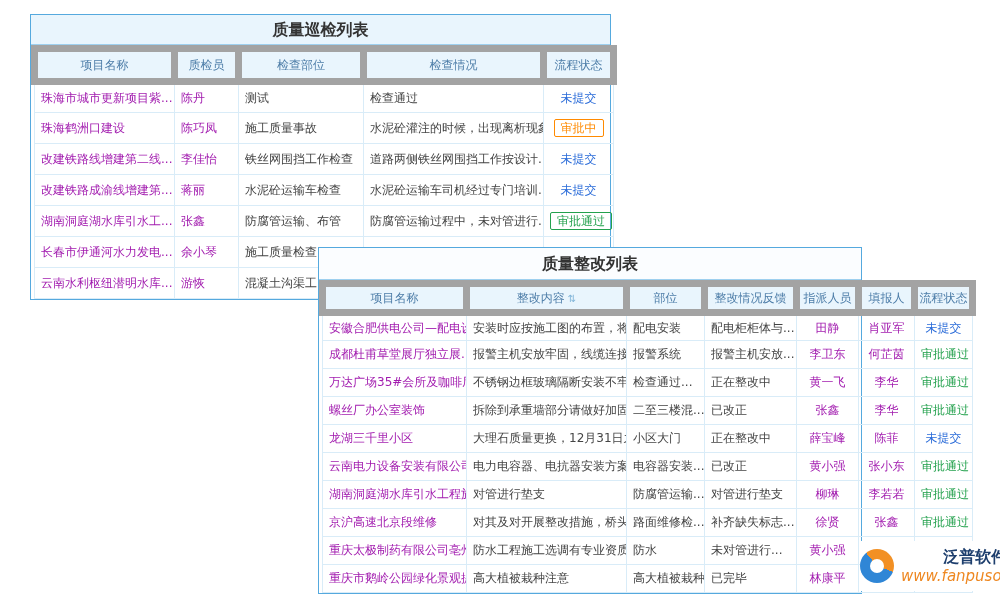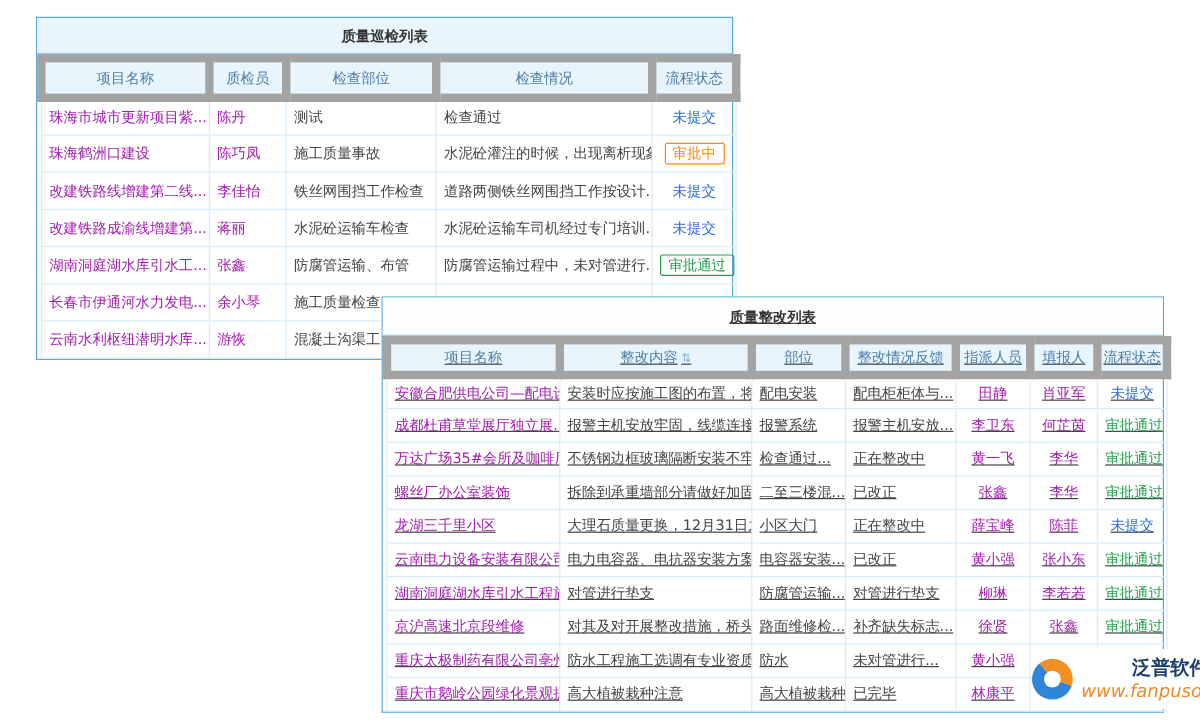--- a/index.html
+++ b/index.html
@@ -11,28 +11,28 @@
     font-family:"DejaVu Sans","Liberation Sans",sans-serif;
     color:#444;
   }
   .card {
     position:absolute;
     background:#ffffff;
     border:1px solid #55a9de;
   }
   .card-title {
     text-align:center;
-    font-size:12px;
+    font-size:16px;
     font-weight:bold;
     color:#333;
     border-bottom:1px solid #9ed0ef;
   }
   #inspection-card { left:30px; top:14px; width:581px; z-index:1; }
   #inspection-card .card-title { height:30px; line-height:30px; background:#e9f5fd; }
-  #rectification-card { left:318px; top:247px; width:652px; z-index:10;text-decoration:underline; }
+  #rectification-card { left:318px; top:247px; width:544px; z-index:10; }
   #rectification-card .card-title { height:32px; line-height:32px; background:#fbfdff; }
 
   table { border-collapse:collapse; table-layout:fixed; width:100%; font-size:12px; }
   th {
     background:#e9f5fd;
     color:#4d7da8;
     font-weight:normal;
     text-align:center;
     border:7px solid #a3a3a3;
     white-space:nowrap;

